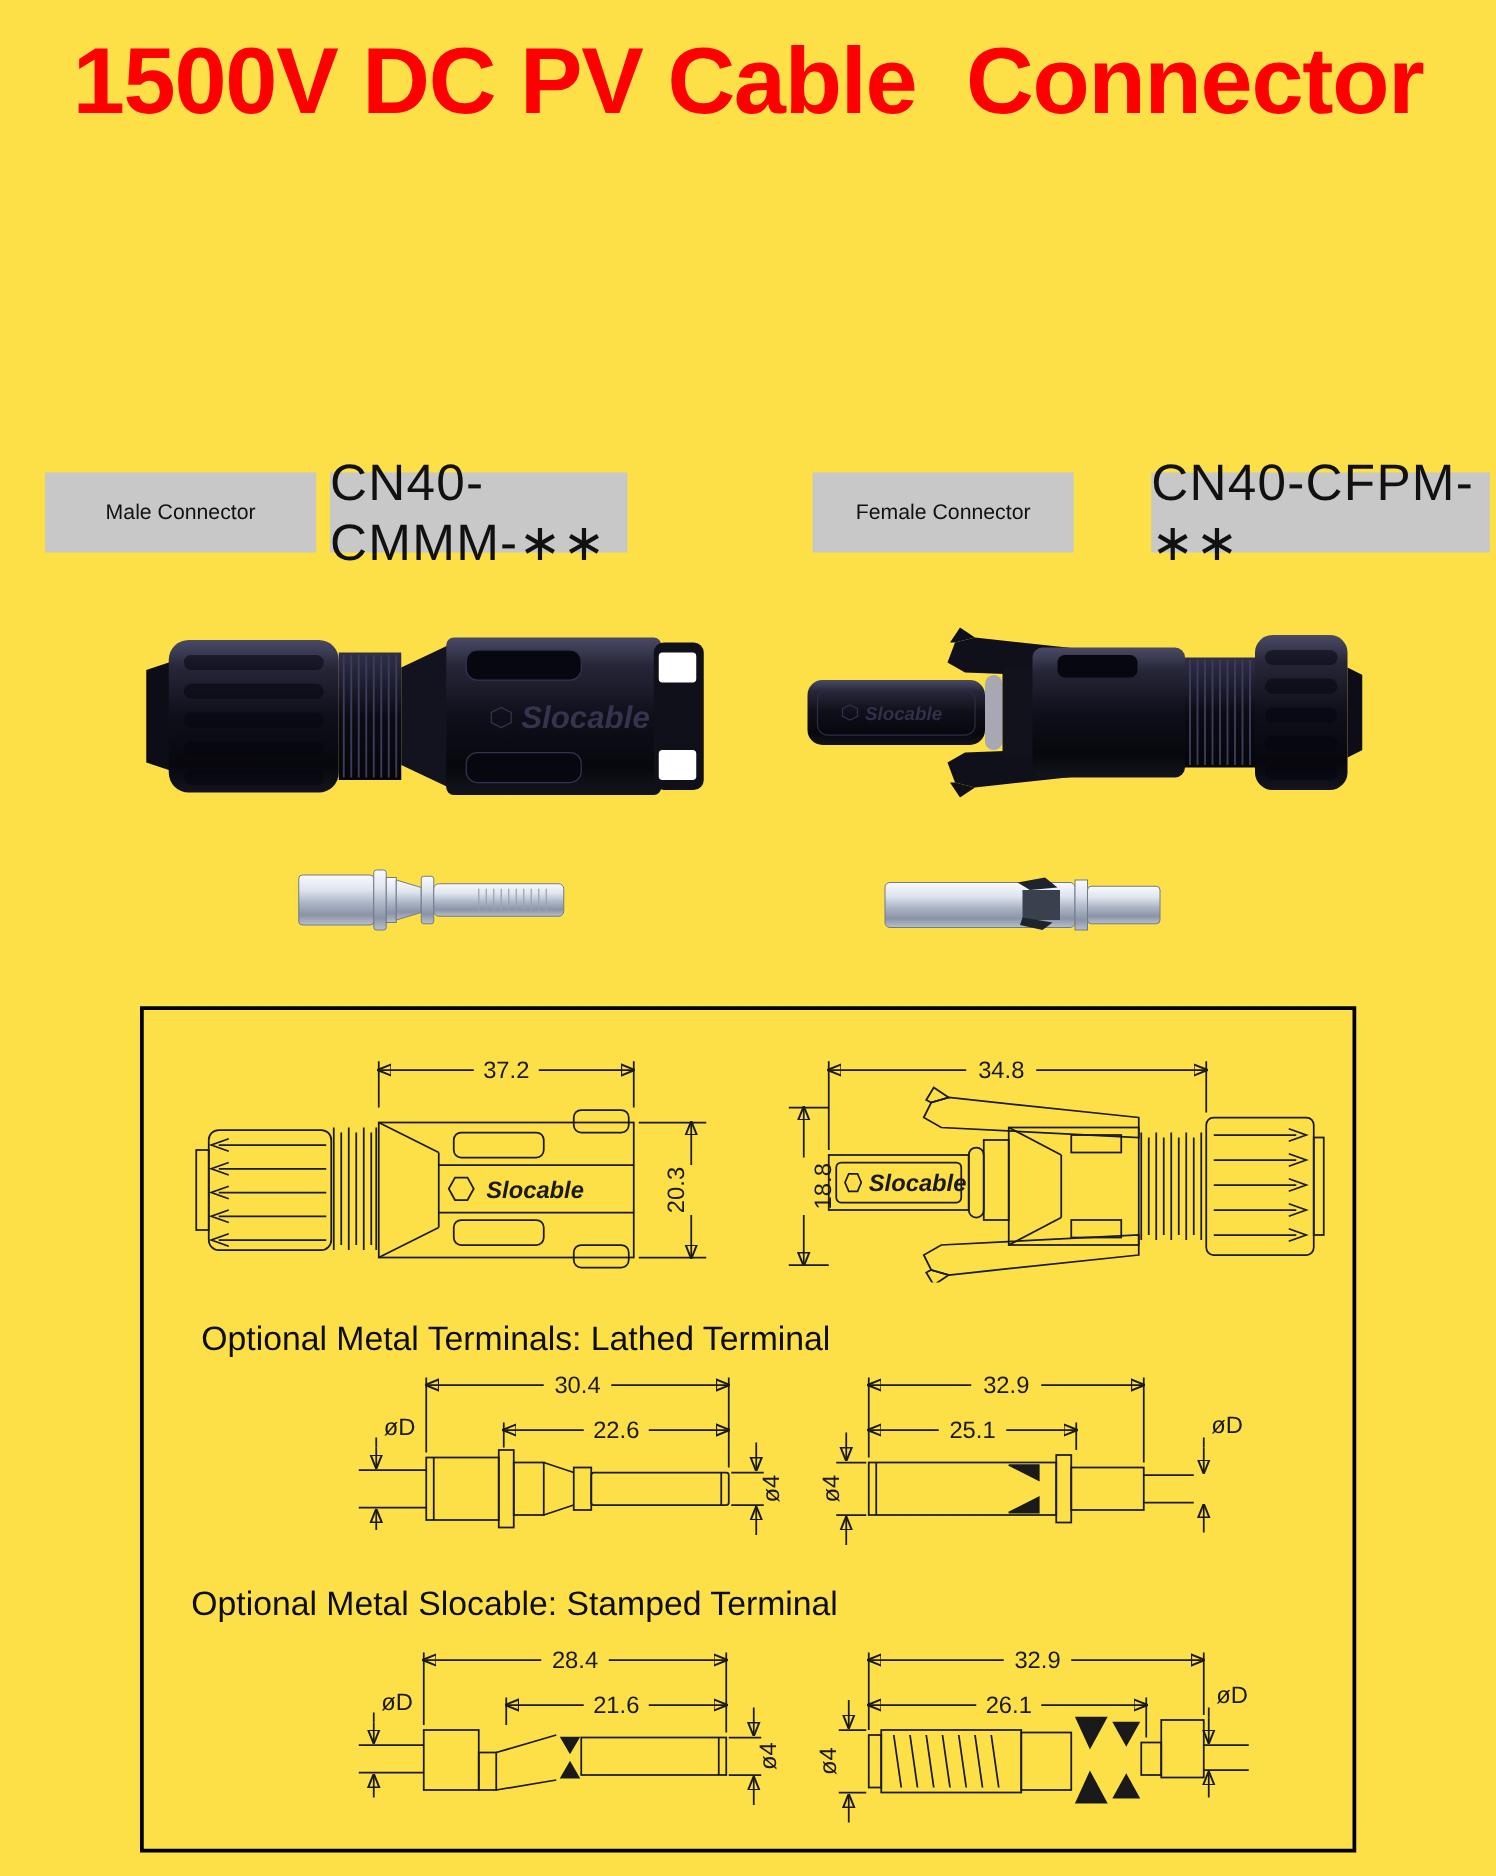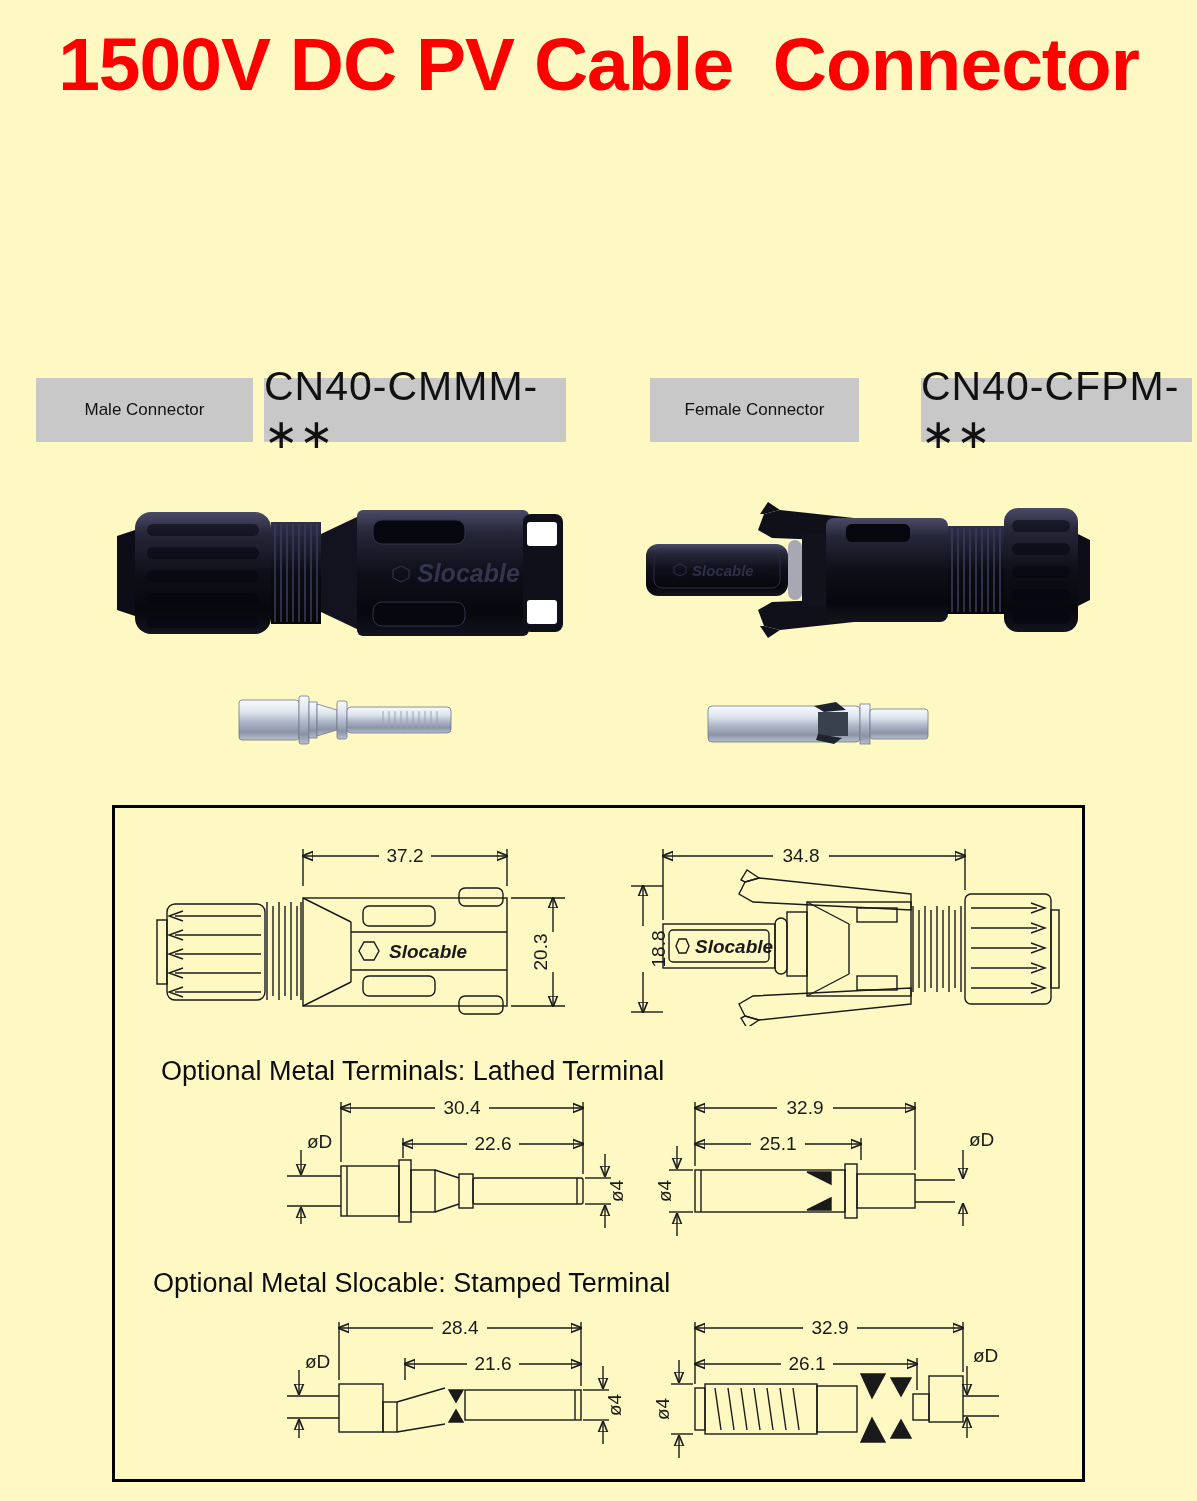--- a/index.html
+++ b/index.html
@@ -1,16 +1,16 @@
 <!DOCTYPE html>
 <html><head>
 <meta charset="utf-8">
 <style>
   html,body{margin:0;padding:0;background:#ffffff;}
-  .page{position:relative;width:1197px;height:1501px;background:#fef9c3;overflow:hidden;
+  .page{position:relative;width:1197px;height:1501px;background:#fde047;overflow:hidden;
         font-family:"Liberation Sans",sans-serif;color:#000;}
   .title{position:absolute;left:0;top:18px;width:1197px;text-align:center;
          color:#ff0000;font-size:75px;font-weight:bold;letter-spacing:-1px;
          white-space:pre;line-height:1.25;}
   .graybox{position:absolute;top:378px;height:64px;background:#c8c8c8;
            display:flex;align-items:center;justify-content:center;}
   .gb-small{font-size:17px;color:#111;}
   .gb-big{font-size:41px;color:#111;letter-spacing:1px;}
   .photo{position:absolute;}
   .dbox{position:absolute;left:112px;top:805px;width:967px;height:671px;border:3px solid #000;}
@@ -26,21 +26,21 @@
 </head>
 <body>
 
 <div class="page">
 
   <div class="title">1500V DC PV Cable  Connector</div>
 
   <div class="graybox" style="left:36px;width:217px;">
     <span class="gb-small">Male Connector</span>
   </div>
-  <div class="graybox" style="left:264px;width:302px;">
+  <div class="graybox" style="left:264px;width:238px;">
     <span class="gb-big">CN40-CMMM-∗∗</span>
   </div>
   <div class="graybox" style="left:650px;width:209px;">
     <span class="gb-small">Female Connector</span>
   </div>
   <div class="graybox" style="left:921px;width:271px;">
     <span class="gb-big">CN40-CFPM-∗∗</span>
   </div>
 
   <svg class="photo" style="left:115px;top:496px;" width="450" height="154" viewBox="0 0 450 154">

